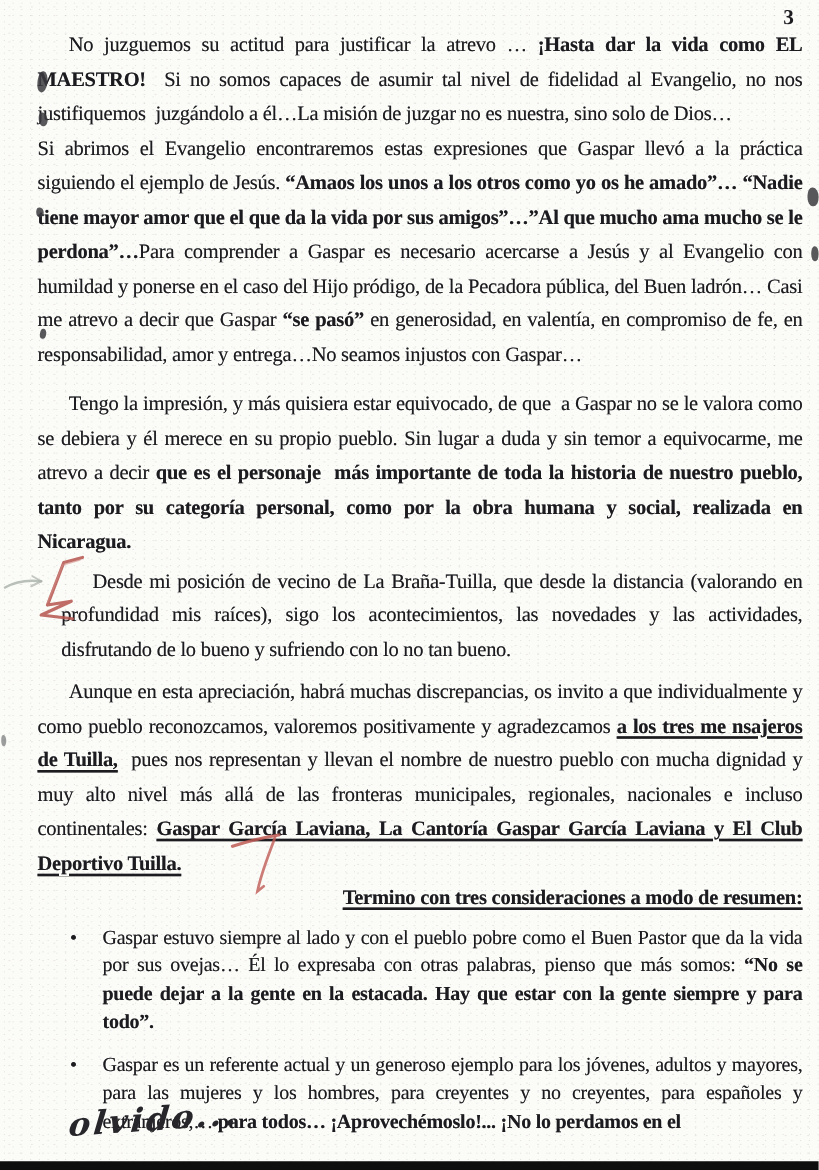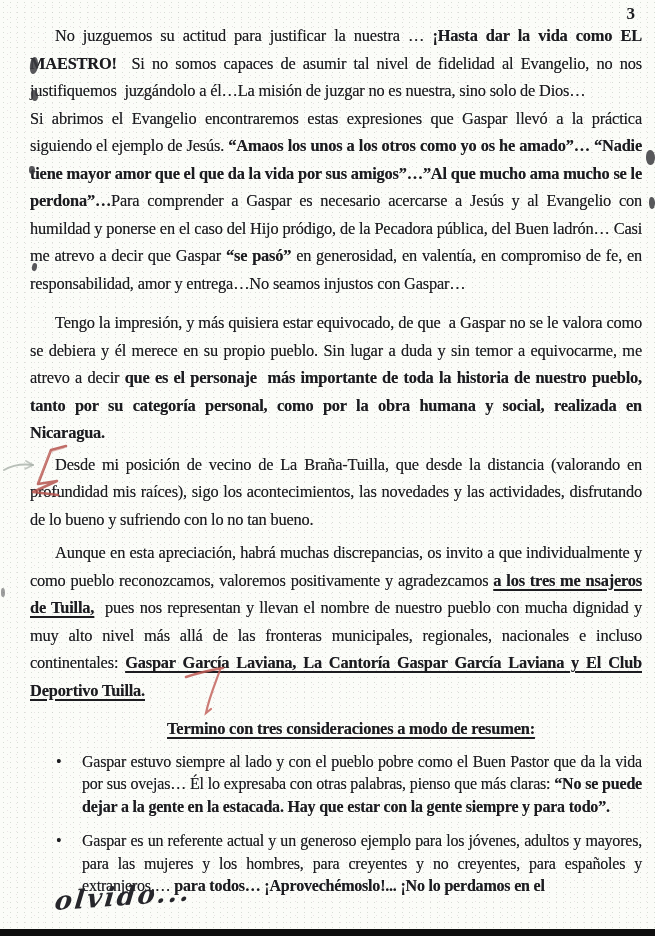--- a/index.html
+++ b/index.html
@@ -18,22 +18,22 @@
   .page-number{
     position:absolute;top:4px;right:20px;
     font-weight:bold;font-size:17px;color:#1c1c20;
   }
   .content{position:absolute;left:30px;top:22px;width:612px;}
   p.doc{
     margin:0;font-size:16.4px;line-height:27.5px;text-align:justify;
     letter-spacing:-0.2px;text-shadow:0 0 .5px rgba(20,20,25,.55);
   }
   p.indent{text-indent:25px;}
-  p.m2{margin-top:12px;} p.m4{margin-top:4px;} p.m6{margin-top:6px;font-family:Liberation Serif, serif;}
-  p.heading{margin-top:11px;text-indent:30px;text-align:center;}
+  p.m2{margin-top:12px;} p.m4{margin-top:4px;margin-left:19px;} p.m6{margin-top:6px;font-family:Liberation Serif, serif;}
+  p.heading{text-indent:30px;text-align:right;}
   .b{font-weight:bold;}
   .u{text-decoration:underline;text-decoration-thickness:1.5px;text-underline-offset:3px;}
   ul.bullets{margin:8px 0 0 0;padding:0 0 0 52px;list-style:none;}
   ul.bullets li{
     position:relative;font-size:16px;line-height:22.5px;text-align:justify;
     letter-spacing:-0.2px;text-shadow:0 0 .5px rgba(20,20,25,.55);
   }
   ul.bullets li + li{margin-top:12px;}
   .marker{position:absolute;left:-26px;top:0;font-size:16px;}
   .handwritten{
@@ -52,30 +52,30 @@
   .smudge.s5{left:646px;top:150px;width:9px;height:15px;}
   .smudge.s6{left:649px;top:197px;width:6px;height:12px;}
   .smudge.s7{left:1px;top:588px;width:4px;height:9px;opacity:.5;}
 </style>
 </head>
 <body>
 
 <div class="page-number">3</div>
 
 <div class="content">
-  <p class="doc indent"><span>No juzguemos su actitud para justificar la nuestra … </span><span class="b">¡Hasta dar la vida como EL MAESTRO!</span><span>&nbsp; Si no somos capaces de asumir tal nivel de fidelidad al Evangelio, no nos justifiquemos&nbsp; juzgándolo a él…La misión de juzgar no es nuestra, sino solo de Dios…</span></p>
+  <p class="doc indent"><span>No juzguemos su actitud para justificar la atrevo … </span><span class="b">¡Hasta dar la vida como EL MAESTRO!</span><span>&nbsp; Si no somos capaces de asumir tal nivel de fidelidad al Evangelio, no nos justifiquemos&nbsp; juzgándolo a él…La misión de juzgar no es nuestra, sino solo de Dios…</span></p>
   <p class="doc"><span>Si abrimos el Evangelio encontraremos estas expresiones que Gaspar llevó a la práctica siguiendo el ejemplo de Jesús. </span><span class="b">“Amaos los unos a los otros como yo os he amado”… “Nadie tiene mayor amor que el que da la vida por sus amigos”…”Al que mucho ama mucho se le perdona”…</span><span>Para comprender a Gaspar es necesario acercarse a Jesús y al Evangelio con humildad y ponerse en el caso del Hijo pródigo, de la Pecadora pública, del Buen ladrón… Casi me atrevo a decir que Gaspar </span><span class="b">“se pasó”</span><span> en generosidad, en valentía, en compromiso de fe, en responsabilidad, amor y entrega…No seamos injustos con Gaspar…</span></p>
   <p class="doc indent m2"><span>Tengo la impresión, y más quisiera estar equivocado, de que&nbsp; a Gaspar no se le valora como se debiera y él merece en su propio pueblo. Sin lugar a duda y sin temor a equivocarme, me atrevo a decir </span><span class="b">que es el personaje&nbsp; más importante de toda la historia de nuestro pueblo, tanto por su categoría personal, como por la obra humana y social, realizada en Nicaragua.</span></p>
   <p class="doc indent m4"><span>Desde mi posición de vecino de La Braña-Tuilla, que desde la distancia (valorando en profundidad mis raíces), sigo los acontecimientos, las novedades y las actividades, disfrutando de lo bueno y sufriendo con lo no tan bueno.</span></p>
   <p class="doc indent m6"><span>Aunque en esta apreciación, habrá muchas discrepancias, os invito a que individualmente y como pueblo reconozcamos, valoremos positivamente y agradezcamos </span><span class="b u">a los tres me nsajeros de Tuilla,</span><span>&nbsp; pues nos representan y llevan el nombre de nuestro pueblo con mucha dignidad y muy alto nivel más allá de las fronteras municipales, regionales, nacionales e incluso continentales: </span><span class="b u">Gaspar García Laviana, La Cantoría Gaspar García Laviana y El Club Deportivo Tuilla.</span></p>
   <p class="doc heading"><span class="b u">Termino con tres consideraciones a modo de resumen:</span></p>
   <ul class="bullets">
     <li>
       <span class="marker">•</span>
-      <span><span>Gaspar estuvo siempre al lado y con el pueblo pobre como el Buen Pastor que da la vida por sus ovejas… Él lo expresaba con otras palabras, pienso que más claras: </span><span class="b">“No se puede dejar a la gente en la estacada. Hay que estar con la gente siempre y para todo”.</span></span>
+      <span><span>Gaspar estuvo siempre al lado y con el pueblo pobre como el Buen Pastor que da la vida por sus ovejas… Él lo expresaba con otras palabras, pienso que más somos: </span><span class="b">“No se puede dejar a la gente en la estacada. Hay que estar con la gente siempre y para todo”.</span></span>
     </li>
     <li>
       <span class="marker">•</span>
       <span><span>Gaspar es un referente actual y un generoso ejemplo para los jóvenes, adultos y mayores, para las mujeres y los hombres, para creyentes y no creyentes, para españoles y extranjeros,… </span><span class="b">para todos… ¡Aprovechémoslo!... ¡No lo perdamos en el</span></span>
     </li>
   </ul>
 </div>
 
 <div class="handwritten">olvido...</div>
 

